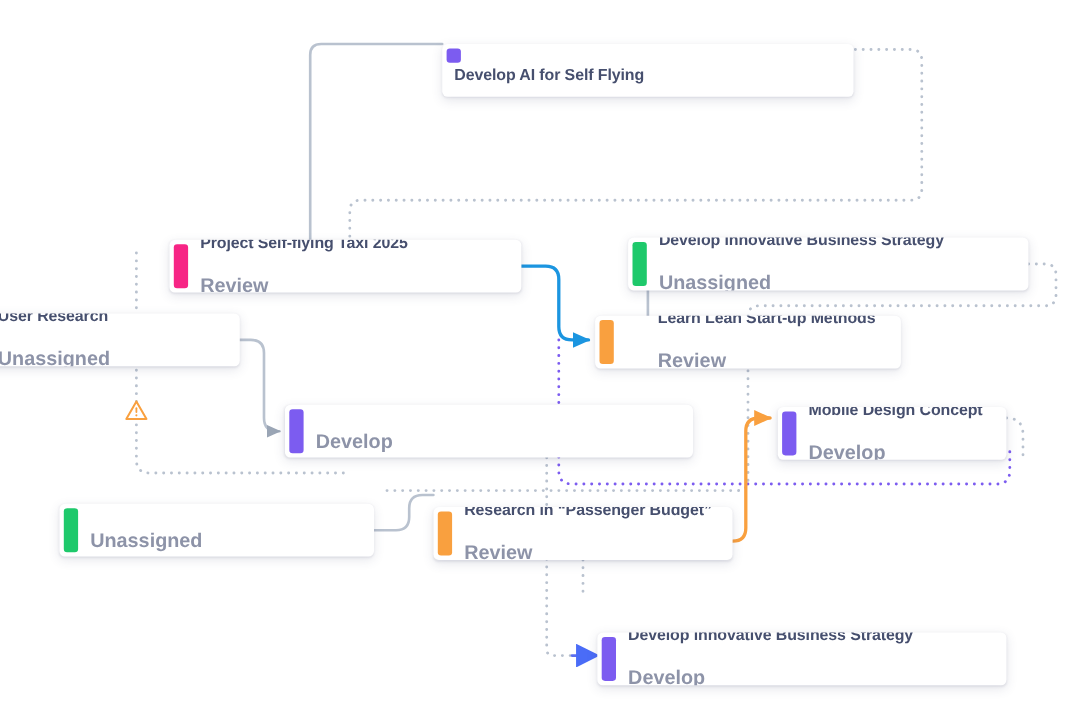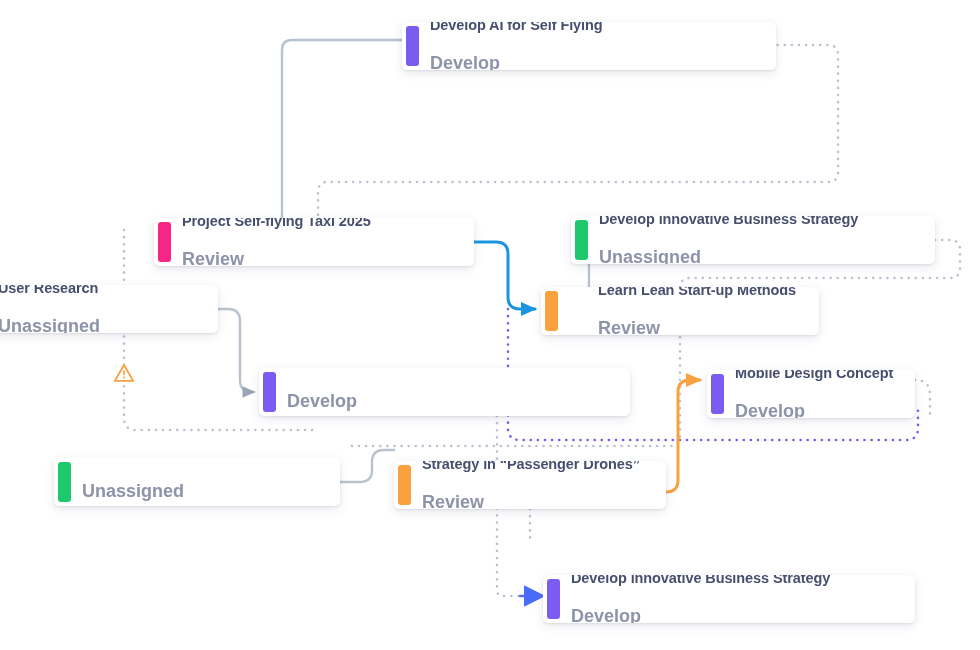--- a/index.html
+++ b/index.html
@@ -99,21 +99,21 @@
         <path d="M 666 492 Q 678 492 678 480 L 678 392 Q 678 380 690 380 L 700 380" fill="none" stroke="#f9a03f" stroke-linecap="round" stroke-width="3" marker-end="url(#arw-orange)"></path>
         <path d="M 340 482 L 360 482 Q 372 482 372 470 L 372 462 Q 372 450 384 450 L 394 450" fill="none" stroke="#b9c2cf" stroke-linecap="round" stroke-width="2.4"></path>
         <path d="M 497 416 L 497 590 Q 497 596 503 596 L 520 596" fill="none" stroke="#b9c2cf" stroke-linecap="round" stroke-width="2.6" stroke-dasharray="0.1 7"></path>
         <path d="M 530 509 L 530 540" fill="none" stroke="#b9c2cf" stroke-linecap="round" stroke-width="2.6" stroke-dasharray="0.1 7"></path>
         <path d="M 915 380 Q 930 380 930 395 L 930 420" fill="none" stroke="#b9c2cf" stroke-linecap="round" stroke-width="2.6" stroke-dasharray="0.1 7"></path>
         <path d="M 520 596 L 528 596" fill="none" stroke="#5b6ef0" stroke-linecap="round" stroke-width="2.4" marker-end="url(#arw-tri)"></path>
       </g>
   </svg>
 
   <div id="cards-layer">
-      <div class="card" style="left: 402px; top: 22px; width: 374px; height: 48px;">
+      <div class="card" style="left: 402px; top: 40px; width: 374px; height: 48px; flex-direction: column;">
     <div class="card-bar" style="background: rgb(124, 92, 240);"></div>
     <div class="card-body">
       <div class="card-title">Develop AI for Self Flying</div>
       <div class="card-sub">Develop</div>
     </div>
   </div>
       <div class="card" style="left: 154px; top: 218px; width: 320px; height: 48px;">
     <div class="card-bar" style="background: rgb(247, 37, 133);"></div>
     <div class="card-body">
       <div class="card-title">Project Self-flying Taxi 2025</div>
@@ -156,21 +156,21 @@
   </div>
       <div class="card" style="left: 54px; top: 458px; width: 286px; height: 48px;">
     <div class="card-bar" style="background: rgb(30, 201, 107);"></div>
     <div class="card-body">
       <div class="card-sub">Unassigned</div>
     </div>
   </div>
       <div class="card" style="left: 394px; top: 461px; width: 272px; height: 48px;">
     <div class="card-bar" style="background: rgb(249, 160, 63);"></div>
     <div class="card-body">
-      <div class="card-title">Strategy in “Passenger Drones”</div>
+      <div class="card-title">Research in “Passenger Budget”</div>
       <div class="card-sub">Review</div>
     </div>
   </div>
       <div class="card" style="left: 543px; top: 575px; width: 372px; height: 48px;">
     <div class="card-bar" style="background: rgb(124, 92, 240);"></div>
     <div class="card-body">
       <div class="card-title">Develop innovative Business Strategy</div>
       <div class="card-sub">Develop</div>
     </div>
   </div>

